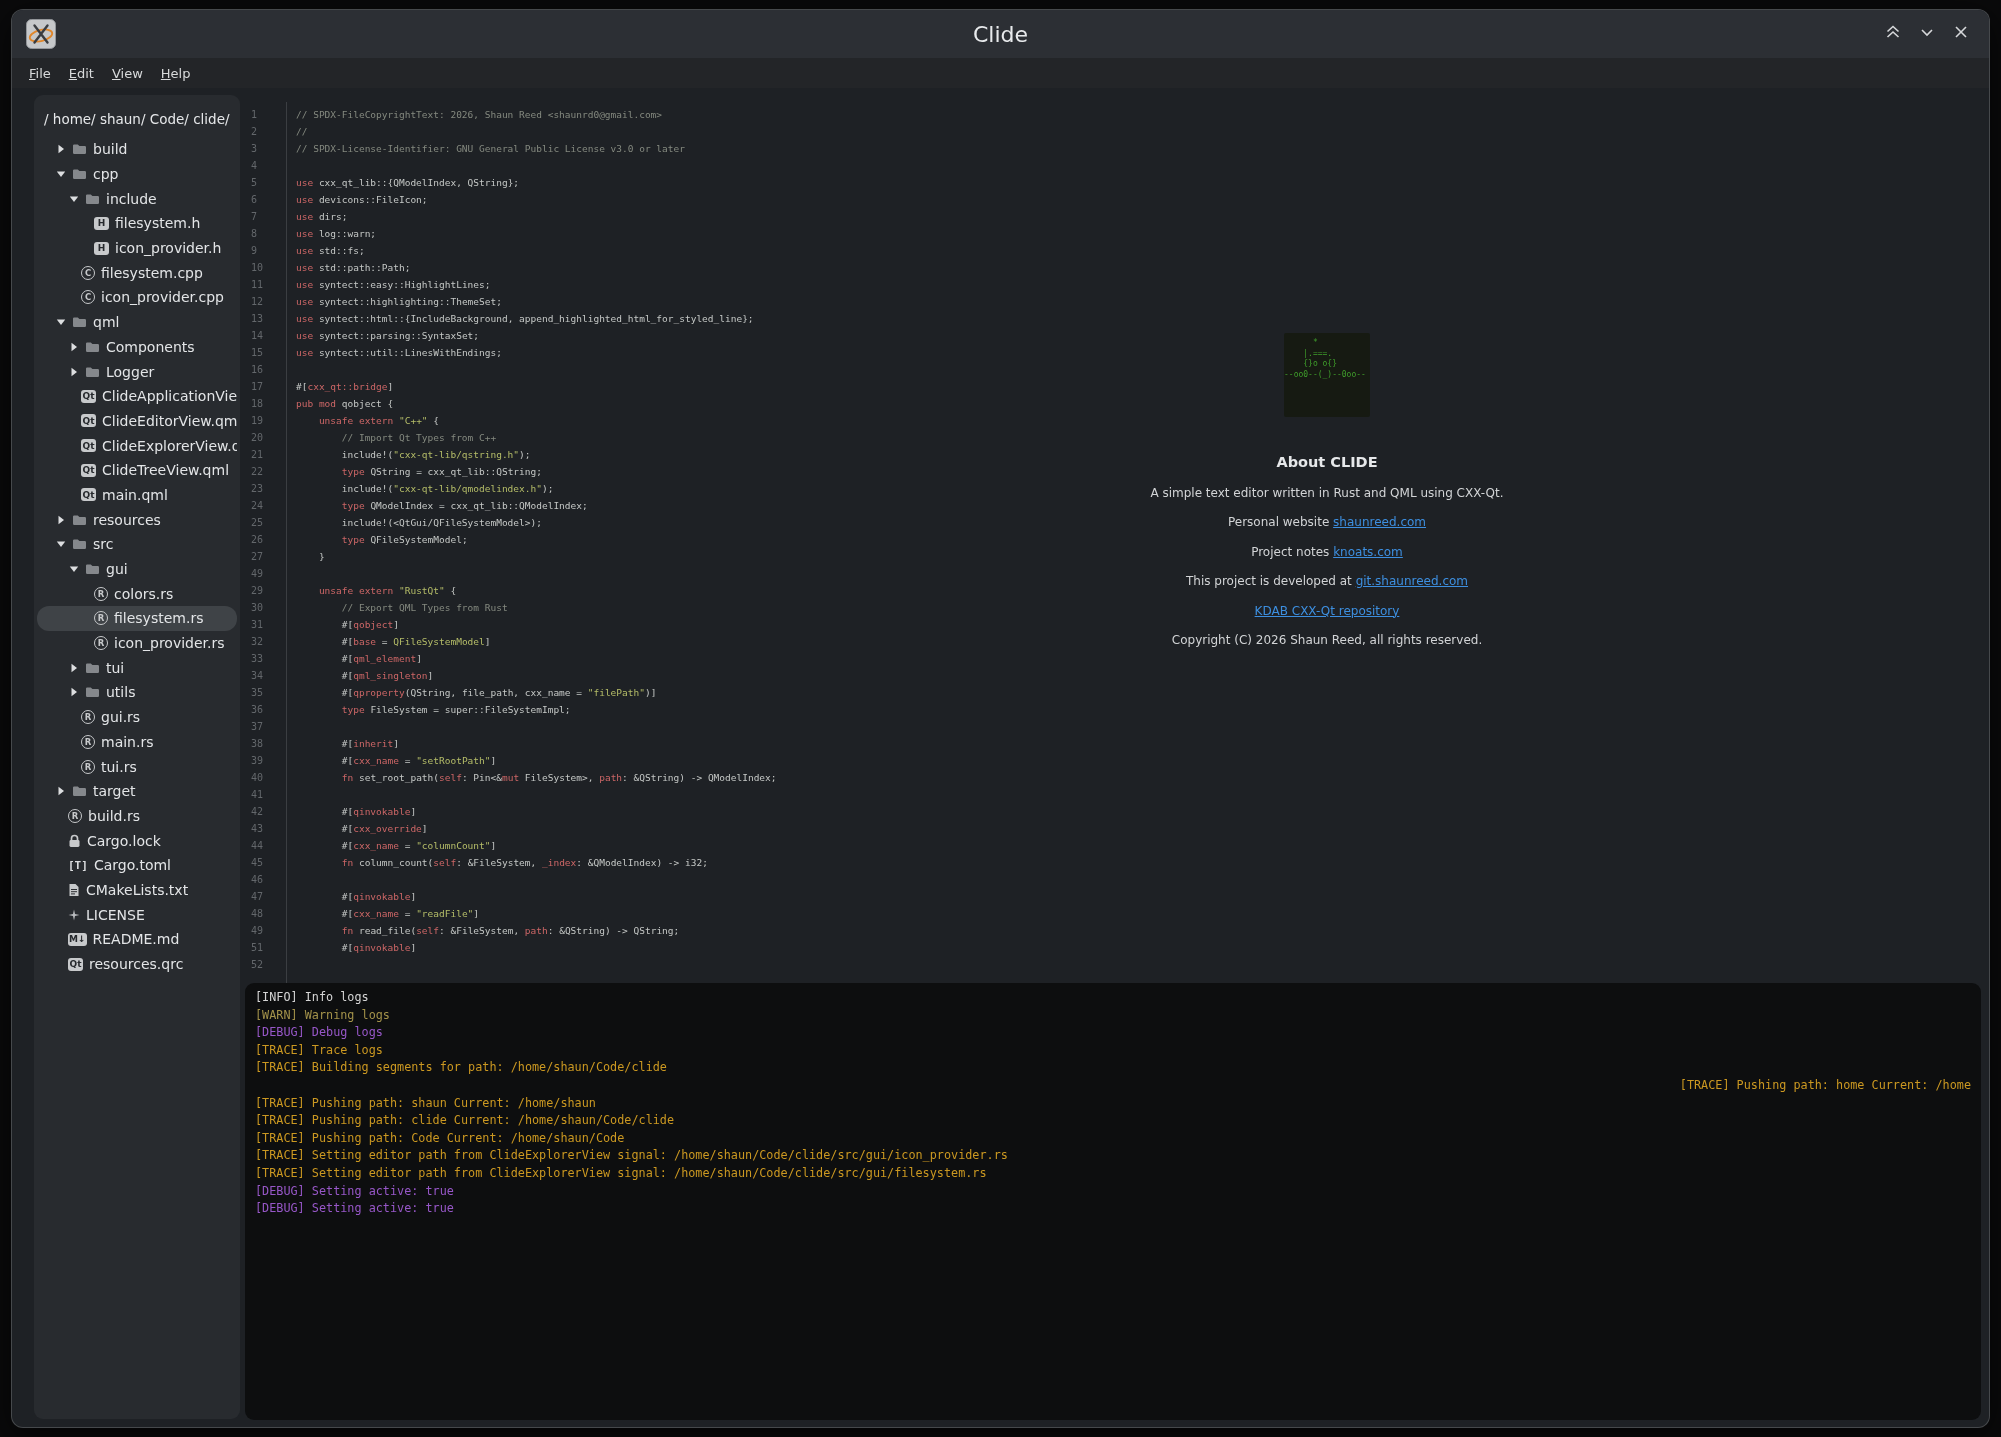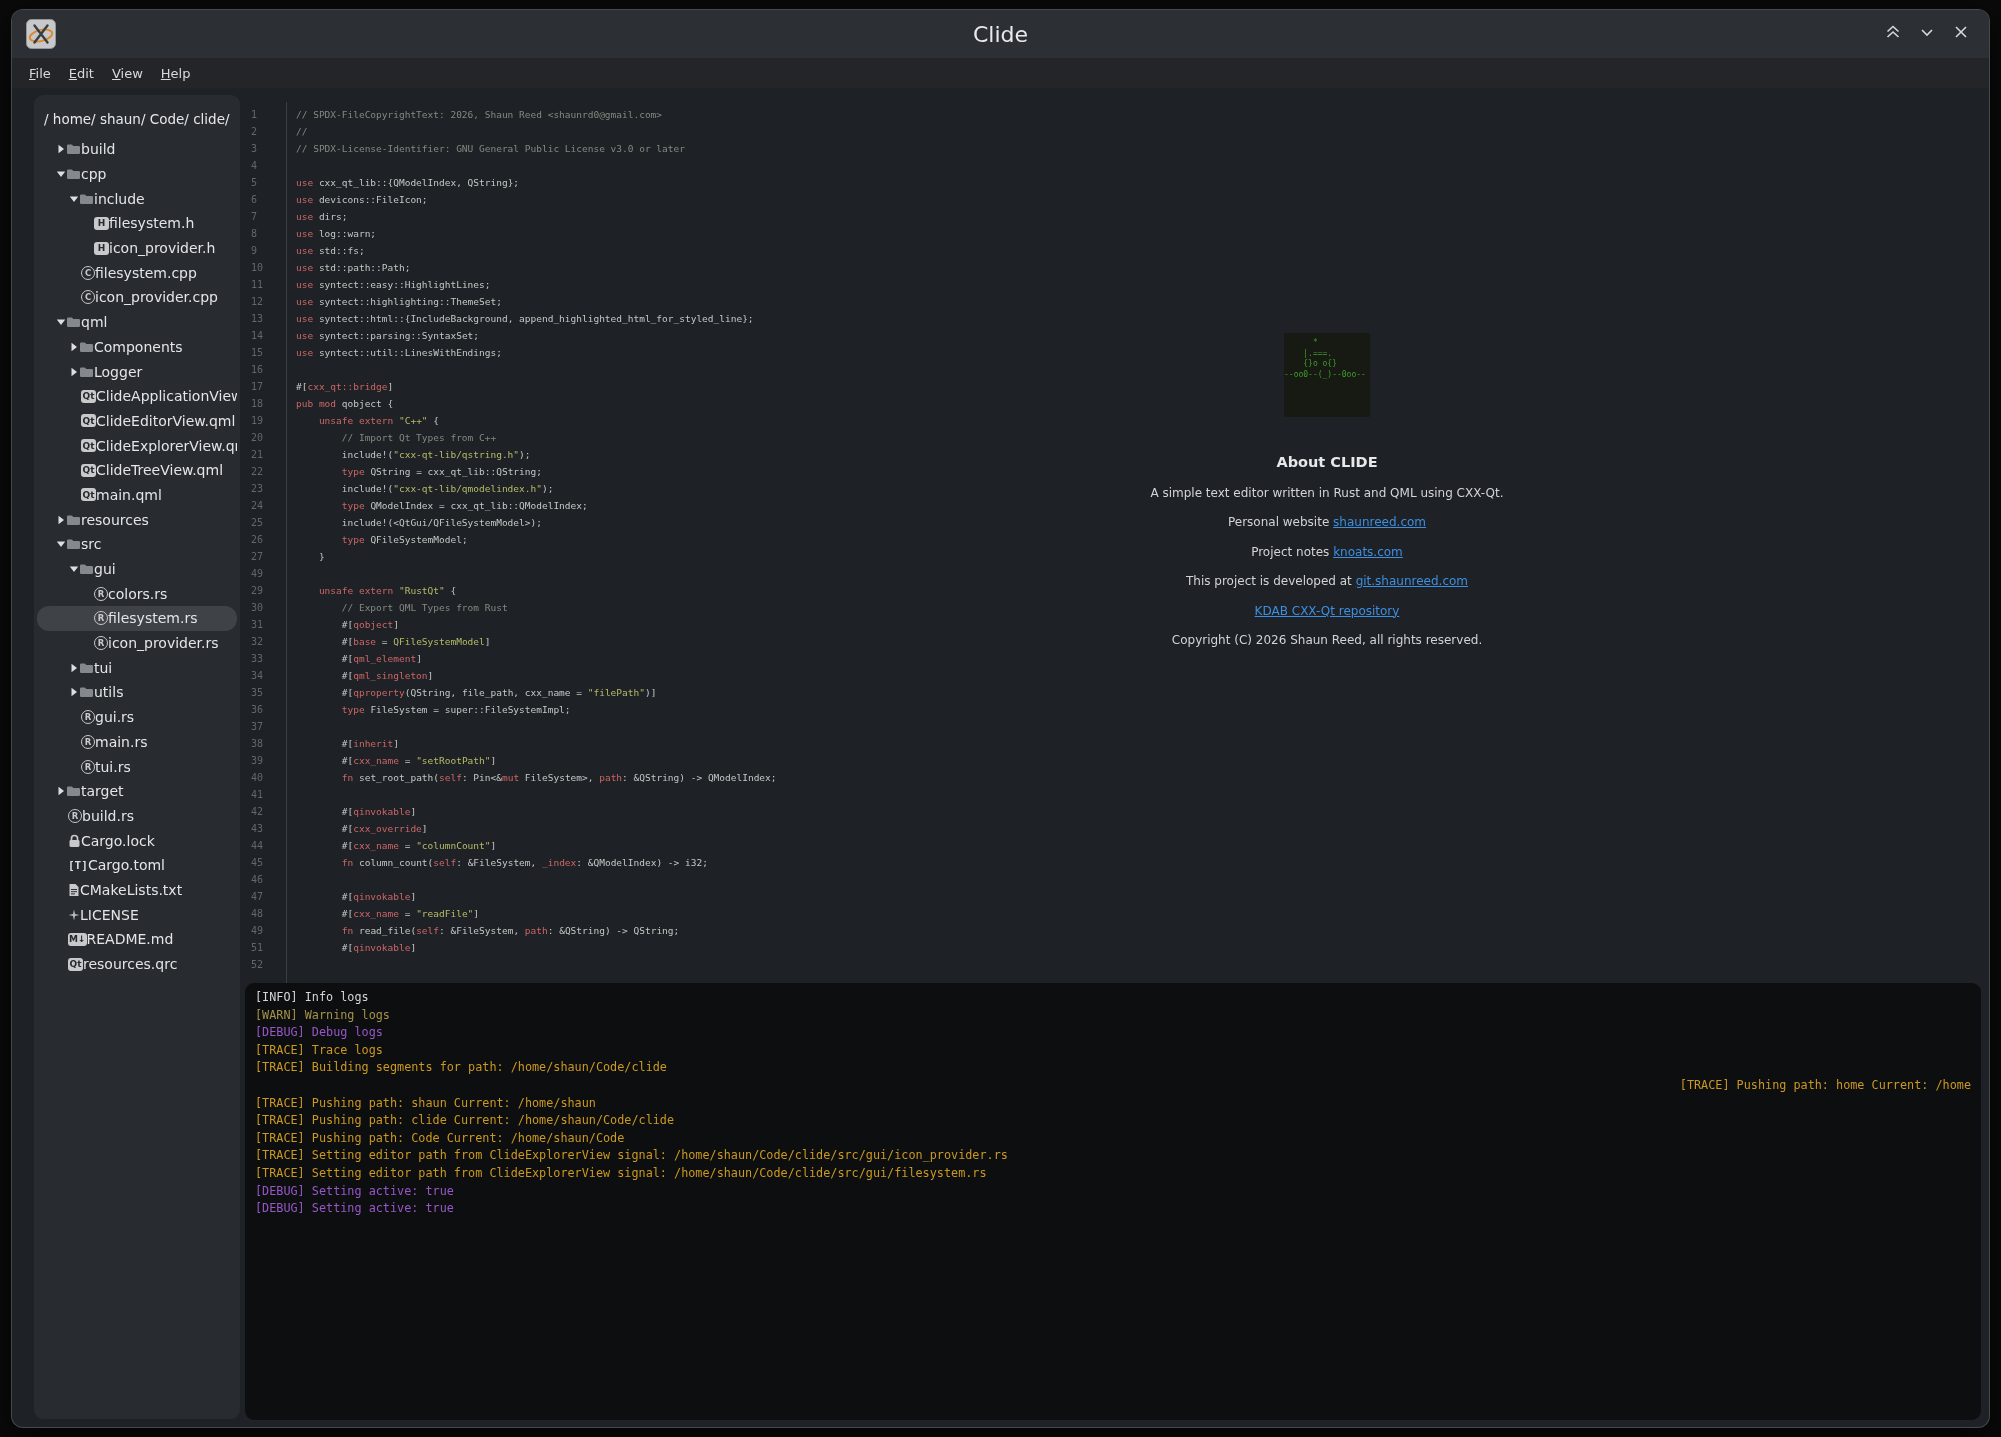--- a/index.html
+++ b/index.html
@@ -14,21 +14,21 @@
   .win-controls{position:absolute;right:18px;top:0;height:48px;display:flex;align-items:center;gap:14px;}
   .win-btn{width:20px;height:20px;display:flex;align-items:center;justify-content:center;cursor:pointer;}
   
   .menubar{position:absolute;left:0;top:48px;right:0;height:30px;background:#232528;display:flex;align-items:center;padding-left:8px;}
   .menu-item{color:#d8dadb;font-size:13px;padding:3px 9px;border-radius:3px;}
   .menu-item u{text-decoration:underline;}
   
   .sidebar{position:absolute;left:22px;top:85px;width:206px;height:1324px;background:#282b2f;border-radius:9px;overflow:hidden;}
   .root-path{color:#e6e8ea;font-size:13.5px;margin:16px 0 0 10px;white-space:nowrap;}
   .tree{margin-top:10px;}
-  .tree-row{height:24.7px;display:flex;align-items:center;gap:0;color:#e3e5e7;font-size:14px;
+  .tree-row{height:24.7px;display:flex;align-items:center;gap:6px;color:#e3e5e7;font-size:14px;
     white-space:nowrap;overflow:hidden;margin:0 3px;}
   .tree-row.selected{background:#3f4347;border-radius:12px;}
   .tree-row .chev{width:10px;display:flex;justify-content:center;flex:none;}
   .tree-row .fico{display:flex;align-items:center;flex:none;}
   .badge{display:inline-flex;align-items:center;justify-content:center;min-width:15px;height:13px;
     border-radius:3px;background:#c7c9cb;color:#26292d;font-weight:bold;font-size:9px;padding:0 1px;}
   .circle{display:inline-flex;align-items:center;justify-content:center;width:14px;height:14px;border-radius:50%;
     border:1.5px solid #c7c9cb;color:#c7c9cb;font-weight:bold;font-size:8.5px;}
   .tbrk{color:#dcdee0;font-weight:bold;font-size:11px;font-family:"DejaVu Sans Mono",monospace;}
   

